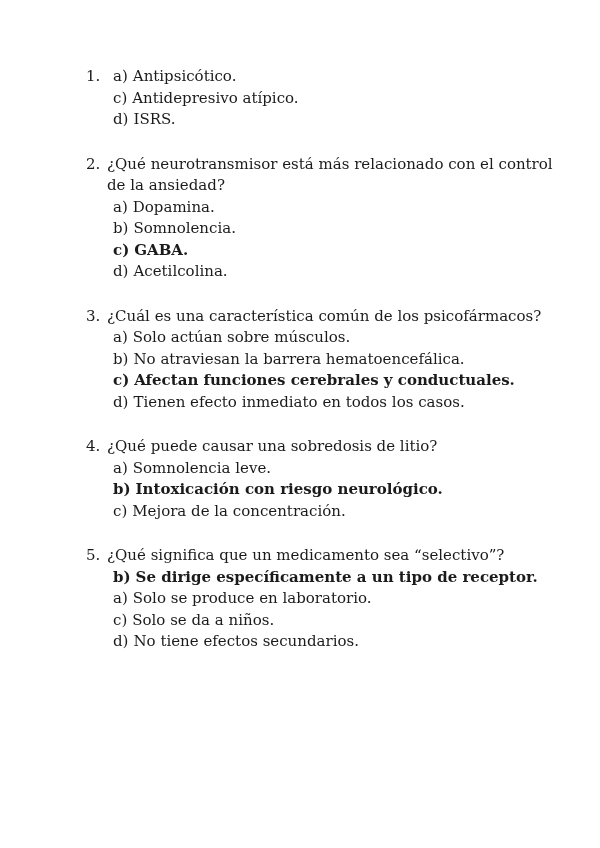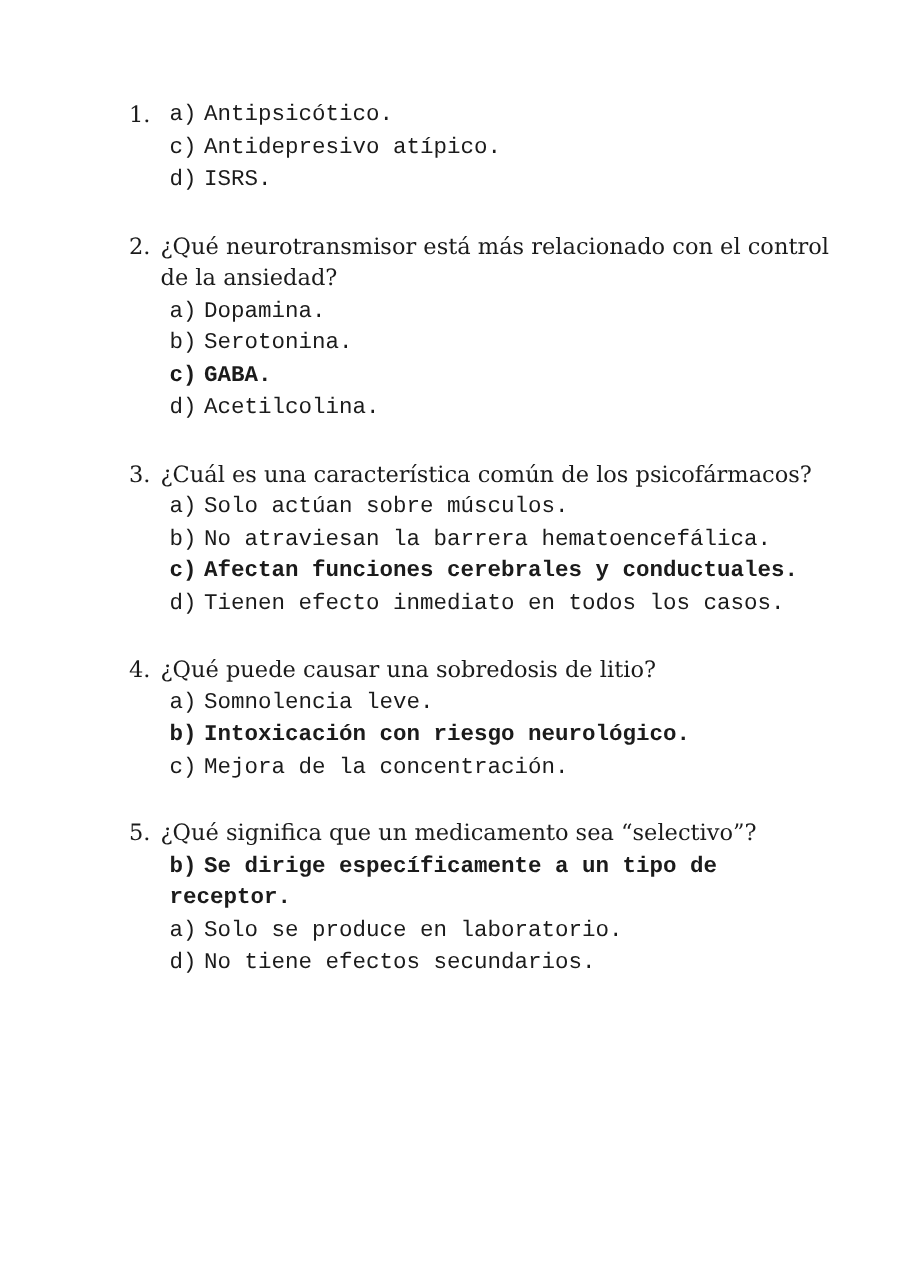--- a/index.html
+++ b/index.html
@@ -29,21 +29,20 @@
   .qnum {
     position: absolute;
     left: -21px;
     top: 0;
   }
   .qtext {
     white-space: pre-line;
   }
   .options {
     padding-left: 6px;
-    font-family: Liberation Mono, monospace;
   }
   .option .olabel {
     margin-right: 5px;
   }
   .option.bold {
     font-weight: bold;
   }
 </style>
 </head>
 <body>
@@ -58,21 +57,21 @@
       <div class="option"><span class="olabel">d)</span><span class="otext">ISRS.</span></div>
     </div>
   </div>
 
   <div class="question">
     <span class="qnum">2.</span>
     <div class="qtext">¿Qué neurotransmisor está más relacionado con el control
 de la ansiedad?</div>
     <div class="options">
       <div class="option"><span class="olabel">a)</span><span class="otext">Dopamina.</span></div>
-      <div class="option"><span class="olabel">b)</span><span class="otext">Serotonina.</span></div>
+      <div class="option"><span class="olabel">b)</span><span class="otext">Somnolencia.</span></div>
       <div class="option bold"><span class="olabel">c)</span><span class="otext">GABA.</span></div>
       <div class="option"><span class="olabel">d)</span><span class="otext">Acetilcolina.</span></div>
     </div>
   </div>
 
   <div class="question">
     <span class="qnum">3.</span>
     <div class="qtext">¿Cuál es una característica común de los psicofármacos?</div>
     <div class="options">
       <div class="option"><span class="olabel">a)</span><span class="otext">Solo actúan sobre músculos.</span></div>
@@ -91,17 +90,18 @@
       <div class="option"><span class="olabel">c)</span><span class="otext">Mejora de la concentración.</span></div>
     </div>
   </div>
 
   <div class="question">
     <span class="qnum">5.</span>
     <div class="qtext">¿Qué significa que un medicamento sea “selectivo”?</div>
     <div class="options">
       <div class="option bold"><span class="olabel">b)</span><span class="otext">Se dirige específicamente a un tipo de receptor.</span></div>
       <div class="option"><span class="olabel">a)</span><span class="otext">Solo se produce en laboratorio.</span></div>
+      <div class="option"><span class="olabel">c)</span><span class="otext">Solo se da a niños.</span></div>
       <div class="option"><span class="olabel">d)</span><span class="otext">No tiene efectos secundarios.</span></div>
     </div>
   </div>
 
 </div>
 
 </body></html>

